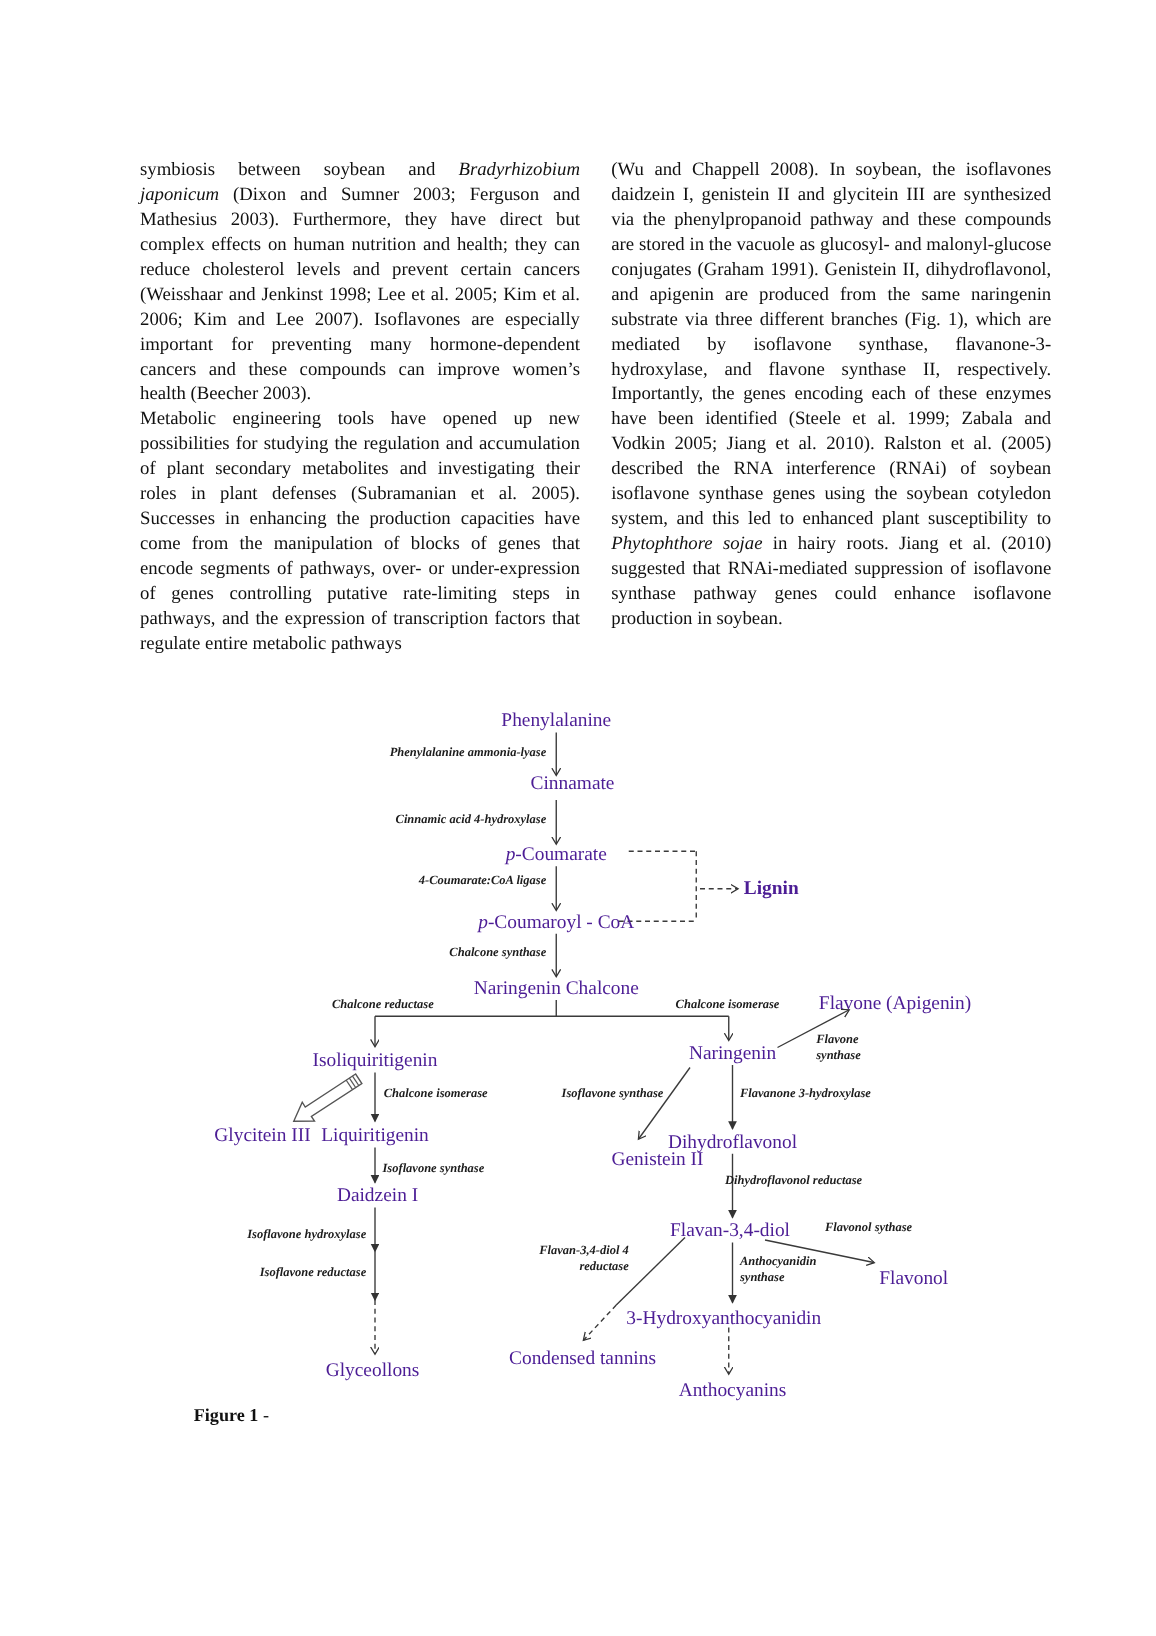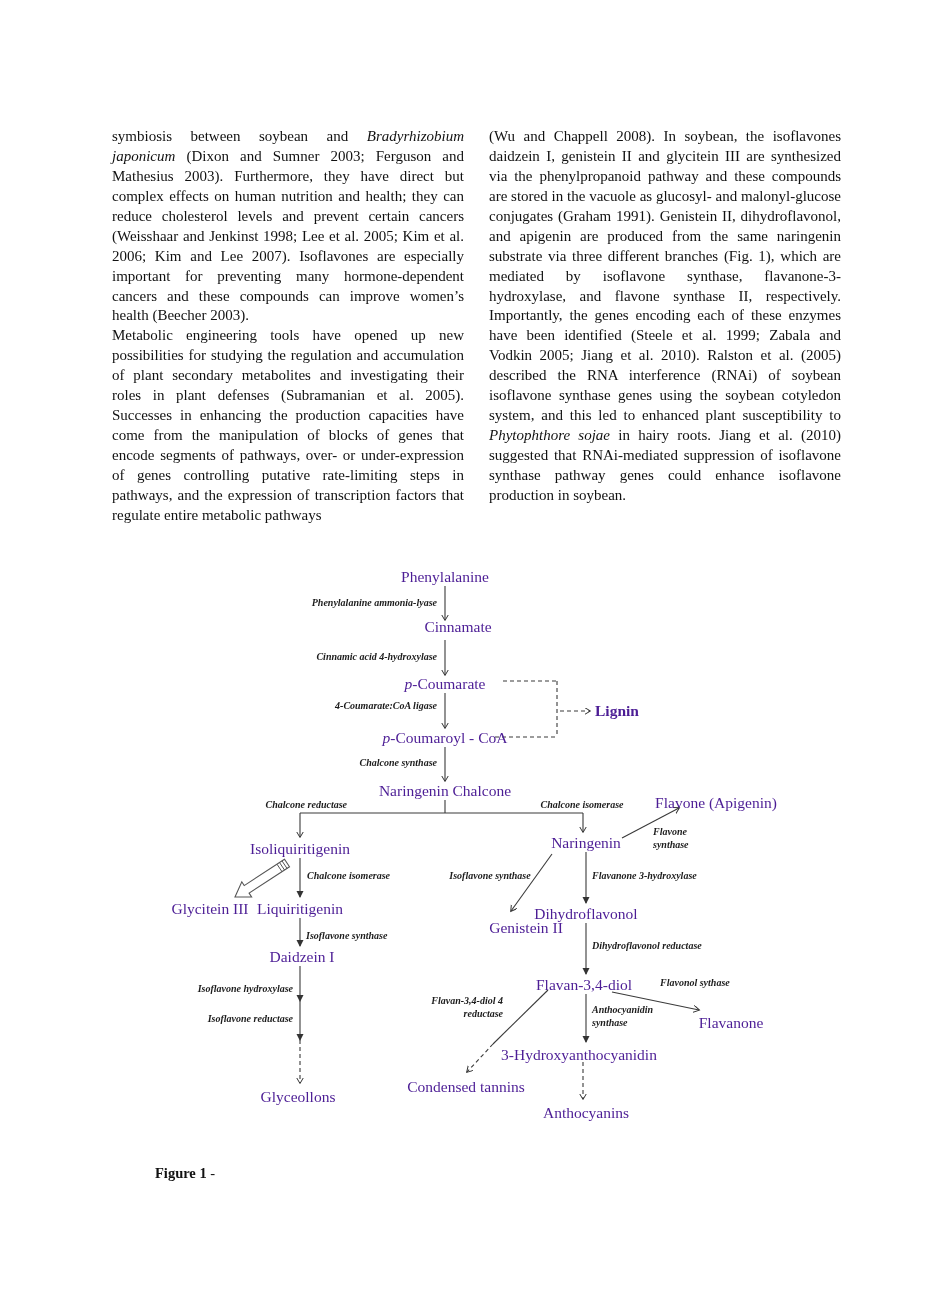--- a/index.html
+++ b/index.html
@@ -19,21 +19,21 @@
   .diagram-layer{position:absolute;left:0;top:0;width:925px;height:1309px;}
   .arrow-svg{position:absolute;left:0;top:0;}
   .node{position:absolute;transform:translate(-50%,-50%);font-size:15.5px;white-space:nowrap;color:#4c1d95;}
   .enzyme{position:absolute;font-size:10px;font-weight:bold;font-style:italic;white-space:nowrap;
           line-height:1.3;color:#1c1c1c;}
   .enzyme.right{text-align:right;transform:translateY(-50%);}
   .enzyme.left{text-align:left;transform:translateY(-50%);}
   .enzyme.center{text-align:center;transform:translate(-50%,-50%);}
 
   .caption{position:absolute;top:1124px;left:155px;width:645px;font-size:14.5px;line-height:1.26;display:flex;}
-  .cap-label{flex:none;width:84px;margin-top:40px;}
+  .cap-label{flex:none;width:84px;}
   .cap-text{flex:1;text-align:justify;}
 
   .footer{position:absolute;top:1233px;left:0;width:100%;text-align:center;font-size:15px;}
 </style>
 </head>
 <body>
 
 <div class="page">
 
 
@@ -102,21 +102,21 @@
         <div class="node" style="left: 300px; top: 849px;"><span>Isoliquiritigenin</span></div>
         <div class="node" style="left: 210px; top: 909px;"><span>Glycitein III</span></div>
         <div class="node" style="left: 300px; top: 909px;"><span>Liquiritigenin</span></div>
         <div class="node" style="left: 302px; top: 957px;"><span>Daidzein I</span></div>
         <div class="node" style="left: 298px; top: 1097px;"><span>Glyceollons</span></div>
         <div class="node" style="left: 586px; top: 843px;"><span>Naringenin</span></div>
         <div class="node" style="left: 716px; top: 803px;"><span>Flavone (Apigenin)</span></div>
         <div class="node" style="left: 502px; top: 928px; margin-left: 24px;"><span>Genistein II</span></div>
         <div class="node" style="left: 586px; top: 914px;"><span>Dihydroflavonol</span></div>
         <div class="node" style="left: 584px; top: 985px;"><span>Flavan-3,4-diol</span></div>
-        <div class="node" style="left: 731px; top: 1023px;"><span>Flavanone</span></div>
+        <div class="node" style="left: 731px; top: 1023px;"><span>Flavonol</span></div>
         <div class="node" style="left: 579px; top: 1055px;"><span>3-Hydroxyanthocyanidin</span></div>
         <div class="node" style="left: 466px; top: 1087px;"><span>Condensed tannins</span></div>
         <div class="node" style="left: 586px; top: 1113px;"><span>Anthocyanins</span></div>
         <div class="enzyme right" style="top: 602px; right: 488px;">
           <div>Phenylalanine ammonia-lyase</div>
         </div>
         <div class="enzyme right" style="top: 656px; right: 488px;">
           <div>Cinnamic acid 4-hydroxylase</div>
         </div>
         <div class="enzyme right" style="top: 705px; right: 488px;">
@@ -146,21 +146,21 @@
         </div>
         <div class="enzyme left" style="top: 935px; left: 306px;">
           <div>Isoflavone synthase</div>
         </div>
         <div class="enzyme right" style="top: 988px; right: 632px;">
           <div>Isoflavone hydroxylase</div>
         </div>
         <div class="enzyme right" style="top: 1018px; right: 632px;">
           <div>Isoflavone reductase</div>
         </div>
-        <div class="enzyme left" style="top: 945px; left: 592px;">
+        <div class="enzyme left" style="top: 945px; left: 580px;">
           <div>Dihydroflavonol reductase</div>
         </div>
         <div class="enzyme left" style="top: 982px; left: 660px;">
           <div>Flavonol sythase</div>
         </div>
         <div class="enzyme left" style="top: 1016px; left: 592px;">
           <div>Anthocyanidin</div>
           <div>synthase</div>
         </div>
         <div class="enzyme right" style="top: 1007px; right: 422px;">

